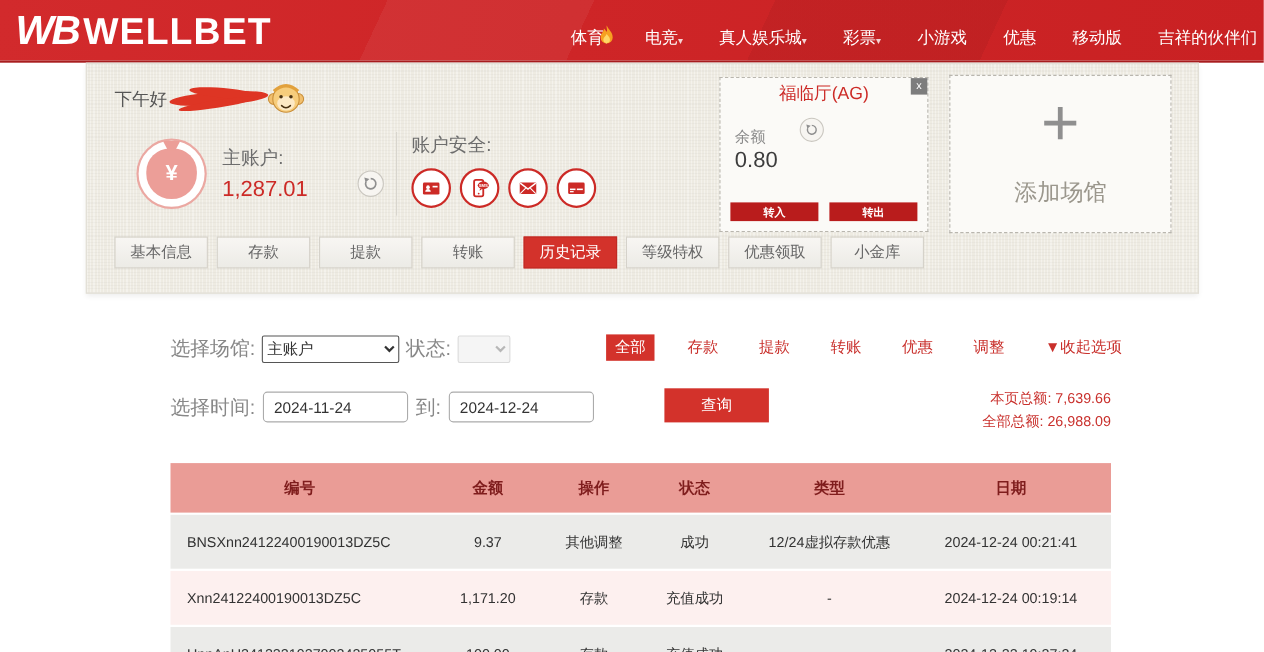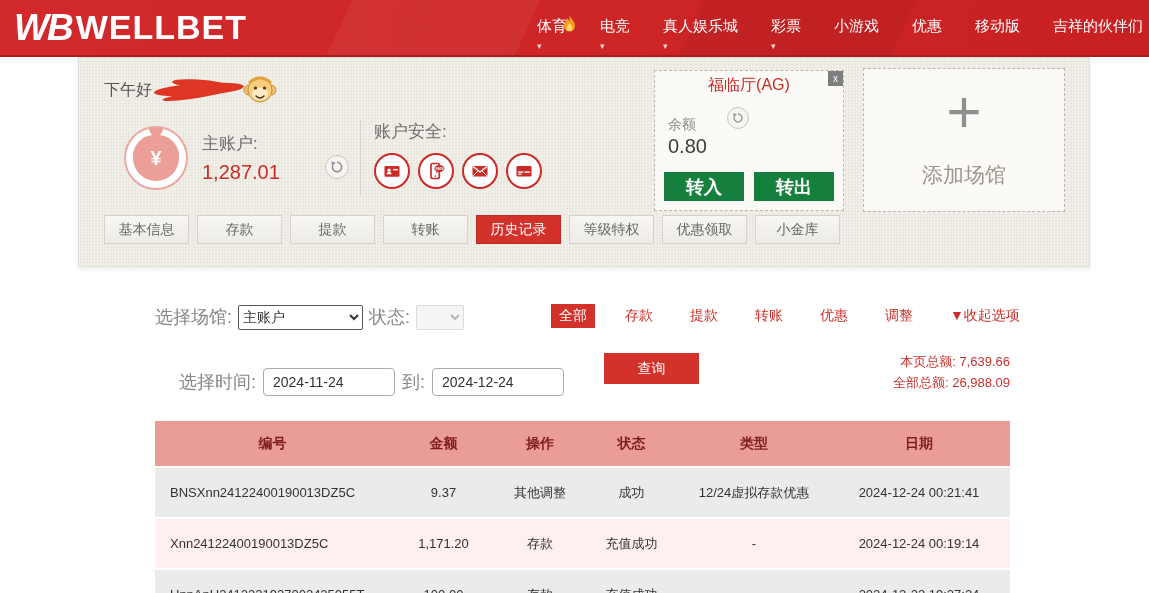--- a/index.html
+++ b/index.html
@@ -11,25 +11,25 @@
     position:absolute; left:0; top:0; width:1149px; height:57px;
     background:linear-gradient(100deg,#d22a2c 0%,#ce2527 45%,#c92123 100%);
     border-bottom:2px solid #a81d1f;
     display:flex; align-items:center; justify-content:space-between;
   }
   .topbar::before{
     content:""; position:absolute; inset:0;
     background:linear-gradient(115deg, transparent 30%, rgba(255,255,255,0.05) 30%, rgba(255,255,255,0.05) 46%, transparent 46%, transparent 60%, rgba(0,0,0,0.05) 60%, rgba(0,0,0,0.05) 78%, transparent 78%);
     pointer-events:none;
   }
-  .logo { display:flex; align-items:center; margin-left:14px; color:#fff; cursor:pointer; position:relative; }
+  .logo { display:flex; align-items:flex-end; margin-left:14px; color:#fff; cursor:pointer; position:relative; }
   .logo-mark { font-size:37px; font-weight:900; letter-spacing:-2px; color:#fff; font-style:italic; }
   .logo-text { font-size:34px; font-weight:900; letter-spacing:1px; color:#fff; margin-left:4px; }
   .nav { display:flex; align-items:flex-start; gap:33px; margin-right:6px; position:relative; }
-  .nav-item { display:flex; flex-direction:column; align-items:flex-start; color:#fff; font-size:15px; cursor:pointer; position:relative; padding-top:14px; white-space:nowrap; }
+  .nav-item { display:flex; align-items:flex-end; color:#fff; font-size:15px; cursor:pointer; position:relative; padding-top:14px; white-space:nowrap; }
   .nav-caret { font-size:9px; color:rgba(255,255,255,0.8); height:14px; line-height:14px; margin-top:3px; }
   .flame { position:absolute; top:-2px; right:-10px; width:15px; height:19px; }
 
   
   .panel {
     position:absolute; left:78px; top:57px; width:1012px; height:210px;
     background-color:#eeebe2;
     background-image:
       repeating-linear-gradient(0deg, rgba(0,0,0,0.025) 0 1px, transparent 1px 3px),
       repeating-linear-gradient(90deg, rgba(255,255,255,0.35) 0 1px, transparent 1px 3px);
@@ -58,21 +58,21 @@
   .security-icons { display:flex; gap:8px; margin-top:10px; }
   .sec-icon { width:36px; height:36px; border-radius:50%; border:2px solid #cc2a26; background:#fff; display:flex; align-items:center; justify-content:center; cursor:pointer; }
 
   
   .venue-card { position:absolute; left:575px; top:12px; width:190px; height:141px; background:#fbfaf7; border:1px dashed #b9b6ae; }
   .venue-close { position:absolute; top:0; right:0; width:15px; height:15px; background:#7d7d7d; color:#fff; font-size:10px; line-height:15px; text-align:center; cursor:pointer; }
   .venue-title { text-align:center; margin-top:4px; font-size:16px; color:#cc2a26; }
   .venue-bal-label { position:absolute; left:13px; top:45px; font-size:14px; color:#8a8a8a; }
   .venue-refresh { position:absolute; left:72px; top:36px; width:22px; height:22px; border-radius:50%; border:1px solid #c9c6bf; background:#f7f5f1; display:flex; align-items:center; justify-content:center; cursor:pointer; }
   .venue-bal-value { position:absolute; left:13px; top:64px; font-size:20px; color:#3c3c3c; }
-  .venue-btn { position:absolute; bottom:9px; width:80px; height:29px; background:#15803d; color:#fff; font-size:18px; font-weight:bold; border:none; cursor:pointer; }
+  .venue-btn { position:absolute; bottom:9px; width:80px; height:17px; background:#b91c1c; color:#fff; font-size:10px; font-weight:bold; border:none; cursor:pointer; }
   .venue-btn.in { left:9px; } .venue-btn.out { right:9px; }
   .add-venue { position:absolute; left:784px; top:10px; width:202px; height:144px; background:#fbfaf7; border:1px dashed #b9b6ae; text-align:center; cursor:pointer; }
   .add-plus { font-size:60px; font-weight:300; color:#8f8f8f; line-height:70px; margin-top:8px; }
   .add-label { font-size:21px; color:#9b978d; margin-top:14px; }
 
   
   .tabs { position:absolute; left:25px; top:157px; display:flex; gap:8px; }
   .tab { width:85px; height:29px; background:linear-gradient(#f8f6f3,#ecebe6); border:1px solid #d5d2ca; color:#666; font-size:14px; display:flex; align-items:center; justify-content:center; cursor:pointer; }
   .tab.active { background:#d3322b; border-color:#c02a24; color:#fff; }
 
@@ -81,21 +81,21 @@
   .f-label { font-size:18px; color:#888; }
   .row1-left { display:flex; align-items:center; gap:6px; position:absolute; left:0; top:0; height:28px; }
   .venue-select { width:125px; height:25px; font-size:14px; color:#333; border:1px solid #555; border-radius:2px; background:#fff; }
   .status-select { width:48px; height:25px; border:1px solid #ccc; background:#f2f2f2; color:#999; border-radius:2px; }
   .pills { position:absolute; left:372px; top:1px; display:flex; align-items:center; }
   .pill { font-size:14px; color:#c9302c; cursor:pointer; margin-right:37px; white-space:nowrap; }
   .pill.active { background:#d3322b; color:#fff; padding:3px 8px; margin-right:30px;margin-left:24px; }
   .collapse-link { font-size:14px; color:#c9302c; cursor:pointer; white-space:nowrap; }
 
   .filters-row2 { position:absolute; left:155px; top:351px; width:858px; height:36px; }
-  .row2-left { display:flex; align-items:center; gap:7px; position:absolute; left:0; top:16px; height:30px;margin-left:24px; }
+  .row2-left { display:flex; align-items:center; gap:7px; position:absolute; left:0; top:4px; height:30px; }
   .date-input { width:132px; height:28px; border:1px solid #ababab; border-radius:4px; font-size:14px; color:#333; padding-left:9px; background:#fff; }
   .search-btn { position:absolute; left:418px; top:2px; width:95px; height:31px; background:#d3322b; color:#fff; font-size:14px; border:none; cursor:pointer;margin-left:31px; }
   .totals { position:absolute; left:655px; top:0; width:200px; text-align:right; font-size:13px; color:#c9302c; line-height:21px; }
 
   
   .table { position:absolute; left:155px; top:421px; width:855px; }
   .t-row { display:grid; grid-template-columns:235px 107px 86px 97px 148px 182px; align-items:center; }
   .t-head { height:45px; background:#ea9c96; color:#7f1d1d; font-size:14px; font-weight:bold; }
   .t-head > div { text-align:center; }
   .t-body-row { height:49px; margin-top:2px; font-size:13px; color:#333; }

